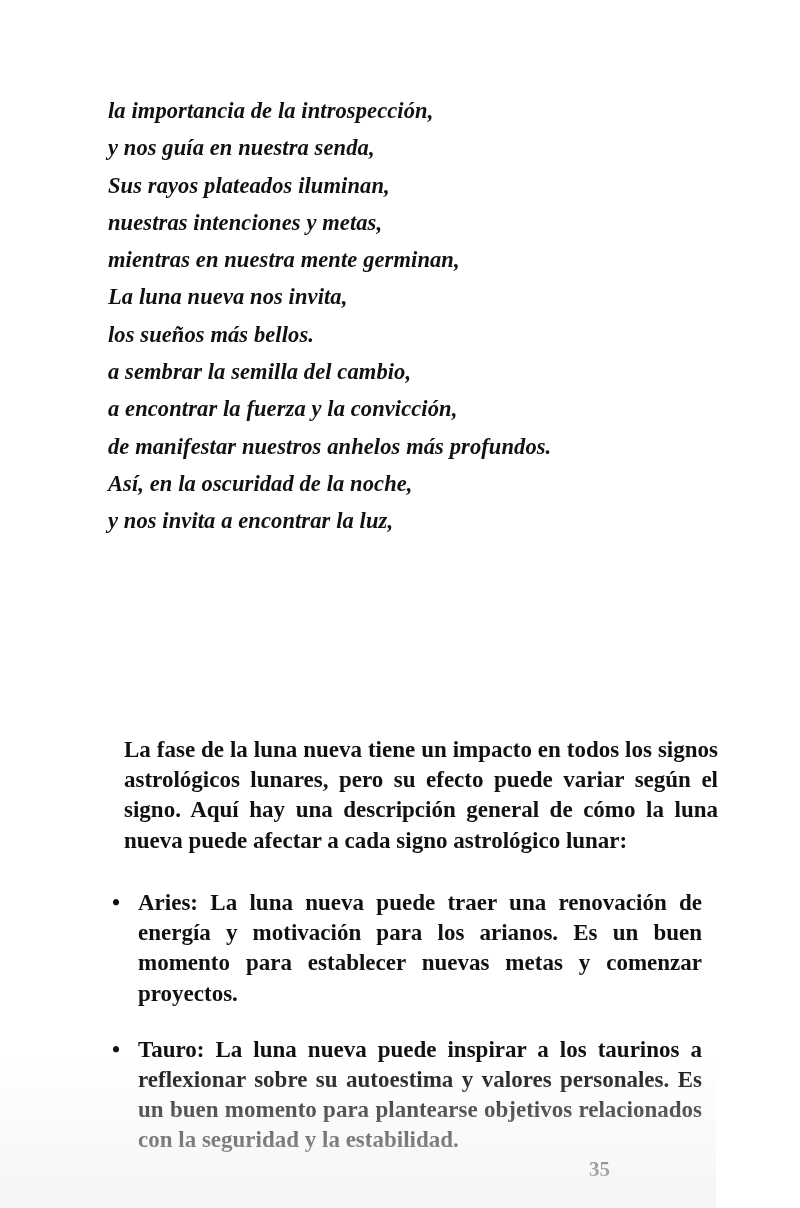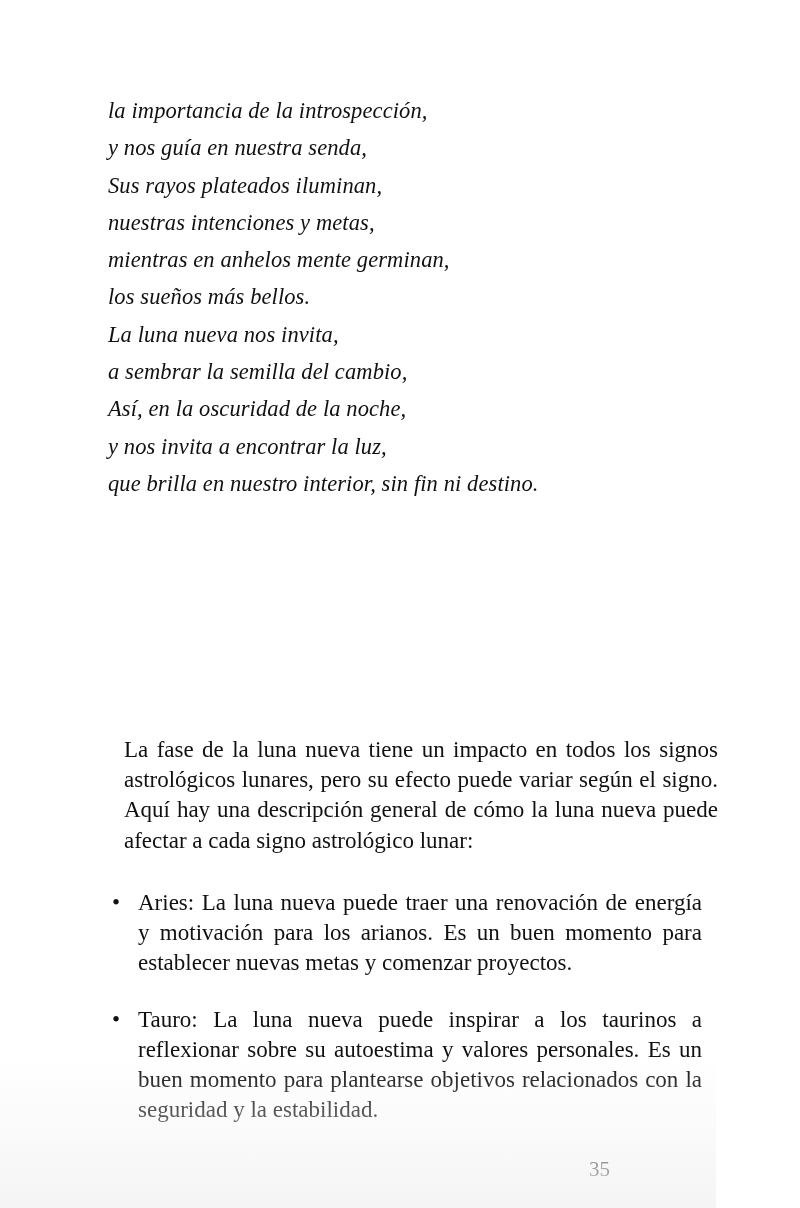--- a/index.html
+++ b/index.html
@@ -26,20 +26,21 @@
     background: linear-gradient(to bottom, rgba(250,250,250,0) 0%, rgba(243,243,243,0.85) 100%);
     pointer-events: none;
   }
 
   .page {
     position: absolute;
     left: 0;
     top: 0;
     width: 716px;
     height: 1208px;
+    font-weight: bold;
   }
 
   .content {
     position: absolute;
     left: 108px;
     top: 0;
     width: 594px;
   }
 
   
@@ -115,27 +116,28 @@
 <body>
 
 <div class="page">
   <div class="content">
 
     <div class="poem">
       <div class="poem-line">la importancia de la introspección,</div>
       <div class="poem-line">y nos guía en nuestra senda,</div>
       <div class="poem-line">Sus rayos plateados iluminan,</div>
       <div class="poem-line">nuestras intenciones y metas,</div>
-      <div class="poem-line">mientras en anhelos mente germinan,</div>
+      <div class="poem-line">mientras en nuestra mente germinan,</div>
+      <div class="poem-line">La luna nueva nos invita,</div>
       <div class="poem-line">los sueños más bellos.</div>
-      <div class="poem-line">La luna nueva nos invita,</div>
       <div class="poem-line">a sembrar la semilla del cambio,</div>
+      <div class="poem-line">a encontrar la fuerza y la convicción,</div>
+      <div class="poem-line">de manifestar nuestros anhelos más profundos.</div>
       <div class="poem-line">Así, en la oscuridad de la noche,</div>
       <div class="poem-line">y nos invita a encontrar la luz,</div>
-      <div class="poem-line">que brilla en nuestro interior, sin fin ni destino.</div>
     </div>
 
     <p class="body-para">La fase de la luna nueva tiene un impacto en todos los signos astrológicos lunares, pero su efecto puede variar según el signo. Aquí hay una descripción general de cómo la luna nueva puede afectar a cada signo astrológico lunar:</p>
 
     <div class="bullet-list">
       <div class="bullet-item">
         <span class="bullet-marker">•</span>
         <span>Aries: La luna nueva puede traer una renovación de energía y motivación para los arianos. Es un buen momento para establecer nuevas metas y comenzar proyectos.</span>
       </div>
       <div class="bullet-item">

